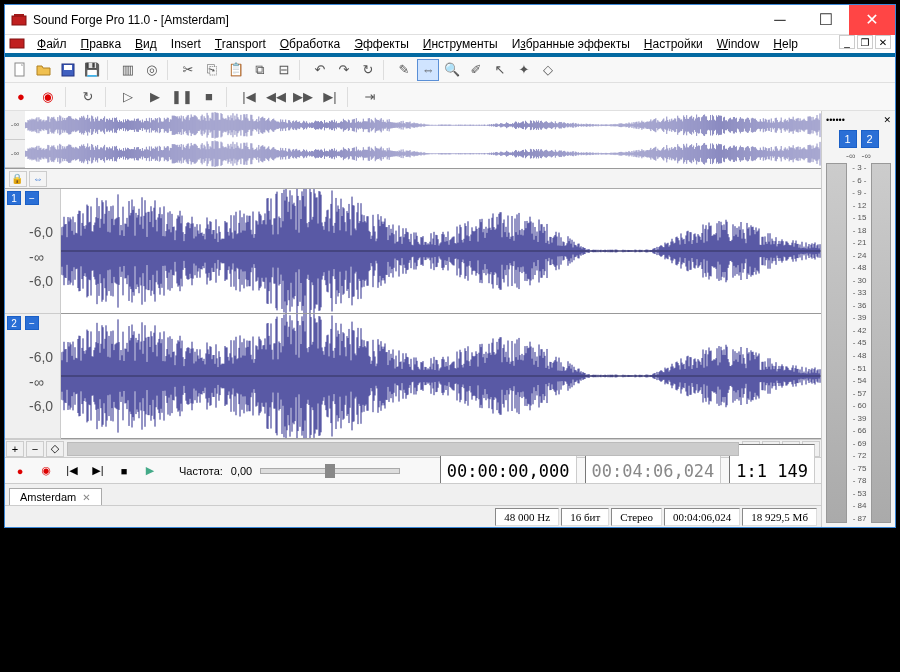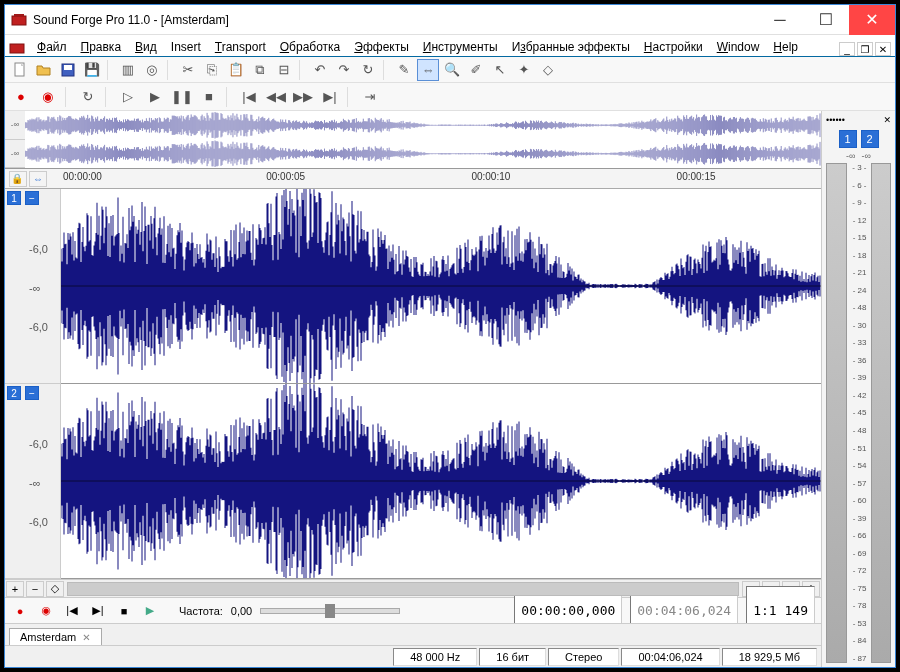--- a/index.html
+++ b/index.html
@@ -1,24 +1,24 @@
 <!DOCTYPE html>
 <html><head>
 <meta charset="utf-8">
 <style>
 * { margin: 0; padding: 0; box-sizing: border-box; font-family: "Segoe UI", Tahoma, sans-serif; }
 body { background: #000; padding: 4px; width: 900px; height: 672px; overflow: hidden; }
-.window { background: #fff; width: 892px; height: 664px; display: flex; flex-direction: column; border: 1px solid #3a86d6; }
+.window { background: #fff; width: 892px; height: 524px; display: flex; flex-direction: column; border: 1px solid #3a86d6; }
 .titlebar { background: #fff; height: 30px; display: flex; align-items: center; padding: 0 0 0 6px; border-bottom: 1px solid #e0e0e0; }
 .titlebar .icon { width: 16px; height: 16px; margin-right: 6px; }
 .titlebar .title { flex: 1; font-size: 12px; color: #000; }
 .titlebar .winbtns { display: flex; }
 .titlebar .winbtn { width: 46px; height: 30px; display: flex; align-items: center; justify-content: center; color: #333; }
 .titlebar .winbtn.close { background: #ff4545; color: #fff; }
-.menubar { height: 22px; display: flex; align-items: flex-end; padding: 0 4px; font-size: 12px; gap: 2px; border-bottom: 1px solid #0369a1; }
+.menubar { height: 22px; display: flex; align-items: flex-start; padding: 0 4px; font-size: 12px; gap: 2px; border-bottom: 4px solid #0369a1; }
 .menubar .appicon { width: 16px; height: 16px; margin-right: 4px; }
 .menubar .menuitem { padding: 2px 6px; cursor: default; }
 .menubar .menuitem .ul { text-decoration: underline; }
 .menubar .spacer { flex: 1; }
 .menubar .mdi { display: flex; gap: 2px; }
 .menubar .mdi span { width: 16px; height: 14px; display: inline-flex; align-items: center; justify-content: center; font-size: 10px; border: 1px solid #ccc; }
 .toolbar { height: 26px; display: flex; align-items: center; padding: 2px 4px; gap: 2px; border-bottom: 1px solid #e0e0e0; background: #f8f8f8; }
 .tbtn { width: 22px; height: 22px; display: inline-flex; align-items: center; justify-content: center; border: 1px solid transparent; font-size: 13px; color: #555; }
 .tbtn.active { border-color: #5a8fd6; background: #d0e4ff; }
 .tsep { width: 6px; height: 20px; border-left: 1px solid #ddd; margin: 0 2px; }
@@ -34,37 +34,37 @@
 .ruler-row { height: 20px; display: flex; border-bottom: 1px solid #aaa; background: #f4f4f4; }
 .ruler-row .rtools { width: 56px; display: flex; align-items: center; gap: 2px; padding: 0 4px; }
 .ruler-row .rtools .rb { width: 18px; height: 16px; border: 1px solid #ccc; display: inline-flex; align-items: center; justify-content: center; font-size: 10px; }
 .ruler { flex: 1; position: relative; font-size: 10px; color: #333; }
 .ruler .tick { position: absolute; top: 2px; }
 .tracks { flex: 1; display: flex; overflow: hidden; }
 .tracklabels { width: 56px; background: #f0f0f0; border-right: 1px solid #ccc; display: flex; flex-direction: column; }
 .tracklabel { flex: 1; border-bottom: 1px solid #ccc; position: relative; }
 .tracklabel .chnum { position: absolute; top: 2px; left: 2px; width: 14px; height: 14px; background: #2a6fd6; color: #fff; font-size: 10px; display: flex; align-items: center; justify-content: center; border: 1px solid #1a5fc6; }
 .tracklabel .chmin { position: absolute; top: 2px; left: 20px; width: 14px; height: 14px; background: #2a6fd6; color: #fff; font-size: 10px; display: flex; align-items: center; justify-content: center; border: 1px solid #1a5fc6; }
-.tracklabel .db { position: absolute; left: 24px; font-size: 11px; color: #555; }
+.tracklabel .db { position: absolute; left: 24px; font-size: 14px; color: #555; }
 .trackwaves { flex: 1; display: flex; flex-direction: column; background: #fff; position: relative; }
 .wave { flex: 1; border-bottom: 1px solid #999; position: relative; overflow: hidden; }
 .hscroll { height: 18px; display: flex; align-items: center; background: #f0f0f0; border-top: 1px solid #ccc; }
 .hscroll .zbtn { width: 18px; height: 16px; border: 1px solid #ccc; display: inline-flex; align-items: center; justify-content: center; font-size: 11px; margin: 0 1px; }
 .hscroll .sbar { flex: 1; height: 14px; background: #e0e0e0; border: 1px solid #bbb; margin: 0 2px; position: relative; }
 .hscroll .sthumb { position: absolute; left: 0; top: 0; width: 100%; height: 100%; background: #ccc; }
 .bottombar { height: 26px; display: flex; align-items: center; padding: 2px 6px; gap: 8px; background: #f8f8f8; border-top: 1px solid #ccc; font-size: 11px; }
 .bottombar .bb-btn { width: 18px; height: 18px; display: inline-flex; align-items: center; justify-content: center; }
 .bottombar .slider { width: 140px; height: 6px; background: #ddd; position: relative; border: 1px solid #aaa; }
 .bottombar .slider .sthumb2 { position: absolute; left: 50%; top: -5px; width: 10px; height: 14px; background: #888; transform: translateX(-50%); }
-.bottombar .timebox { border: 1px inset #ccc; padding: 16px 6px; background: #fff; font-family: monospace; font-size: 13px; }
+.bottombar .timebox { border: 1px inset #ccc; padding: 16px 6px; background: #fff; font-family: monospace; font-size: 17px; }
 .tabs { height: 22px; display: flex; align-items: flex-end; padding: 0 4px; background: #f0f0f0; border-top: 1px solid #ccc; }
 .tab { padding: 2px 10px; background: #fff; border: 1px solid #aaa; border-bottom: none; font-size: 11px; display: flex; align-items: center; gap: 6px; }
 .tab .x { font-size: 10px; color: #888; }
 .statusbar { height: 22px; display: flex; align-items: center; justify-content: flex-end; padding: 0 4px; gap: 2px; background: #f0f0f0; border-top: 1px solid #ccc; font-size: 11px; }
-.statusbar .cell { border: 1px inset #ddd; padding: 2px 16px; background: #fff; }
+.statusbar .cell { border: 1px inset #ddd; padding: 2px 8px; background: #fff; font-family: Liberation Serif, serif; }
 .meters { width: 74px; background: #f4f4f4; border-left: 1px solid #ccc; display: flex; flex-direction: column; padding: 2px; }
 .meters .mhead { height: 14px; display: flex; justify-content: space-between; align-items: center; font-size: 9px; padding: 0 2px; }
 .meters .mchan { display: flex; gap: 4px; justify-content: center; padding: 3px 0; }
 .meters .mchan .mc { width: 18px; height: 18px; background: #2a6fd6; color: #fff; font-size: 11px; display: flex; align-items: center; justify-content: center; border: 1px solid #1a5fc6; }
 .meters .minf { display: flex; gap: 6px; justify-content: center; font-size: 9px; color: #666; }
 .meters .mbody { flex: 1; display: flex; gap: 2px; padding: 2px; }
 .meters .mscale { width: 20px; display: flex; flex-direction: column; justify-content: space-between; font-size: 8px; color: #555; text-align: right; padding-right: 2px; }
 .meters .mbar { flex: 1; background: linear-gradient(to bottom, #ccc 0%, #aaa 100%); border: 1px solid #999; }
 svg.wf { width: 100%; height: 100%; display: block; }
 </style>
@@ -193,26 +193,20 @@
                 <path d="M0 40.286026392945104 L0 46.713973607054896 M1 40.7154526721955 L1 46.2845473278045 M2 40.71458902064497 L2 46.28541097935503 M3 38.12918988172192 L3 48.87081011827808 M4 38.812912706351085 L4 48.187087293648915 M5 37.43029110462231 L5 49.56970889537769 M6 38.28516989179654 L6 48.71483010820346 M7 36.7885555466187 L7 50.2114444533813 M8 37.767128143571696 L8 49.232871856428304 M9 37.05964900680823 L9 49.94035099319177 M10 38.21273726374008 L10 48.78726273625992 M11 36.66224135721508 L11 50.33775864278492 M12 35.43838547567104 L12 51.56161452432896 M13 39.593824278498836 L13 47.406175721501164 M14 35.41772433023846 L14 51.58227566976154 M15 37.85769184031262 L15 49.14230815968738 M16 37.37026608352096 L16 49.62973391647904 M17 39.60265581051509 L17 47.39734418948491 M18 38.48730303138928 L18 48.51269696861072 M19 37.92308582363348 L19 49.07691417636652 M20 39.76004949564129 L20 47.23995050435871 M21 38.5347766080738 L21 48.4652233919262 M22 38.44930986159796 L22 48.55069013840204 M23 34.51154006052808 L23 52.48845993947192 M24 34.88823277370698 L24 52.11176722629302 M25 40.03431248315431 L25 46.96568751684569 M26 36.736948817313085 L26 50.263051182686915 M27 35.151633703851516 L27 51.848366296148484 M28 35.91659412717578 L28 51.08340587282422 M29 34.910998426376594 L29 52.089001573623406 M30 37.01736596254212 L30 49.98263403745788 M31 38.60743204224319 L31 48.39256795775681 M32 39.461726160582245 L32 47.538273839417755 M33 35.178165207088654 L33 51.821834792911346 M34 38.9675839203156 L34 48.0324160796844 M35 33.421757283224466 L35 53.578242716775534 M36 34.44832248957335 L36 52.55167751042665 M37 38.97092816945078 L37 48.02907183054922 M38 35.71466402543657 L38 51.28533597456343 M39 38.129172319784075 L39 48.870827680215925 M40 36.139438808990164 L40 50.860561191009836 M41 38.24877372502354 L41 48.75122627497646 M42 35.86813080604086 L42 51.13186919395914 M43 35.39251469734232 L43 51.60748530265768 M44 34.07428273873014 L44 52.92571726126986 M45 34.25626935545333 L45 52.74373064454667 M46 34.52774927555133 L46 52.47225072444867 M47 36.34385425615213 L47 50.65614574384787 M48 37.26956029768625 L48 49.73043970231375 M49 36.955846180748495 L49 50.044153819251505 M50 38.065507415475594 L50 48.934492584524406 M51 36.512003074320425 L51 50.487996925679575 M52 37.16190201256291 L52 49.83809798743709 M53 37.95285824525675 L53 49.04714175474325 M54 38.32691011788505 L54 48.67308988211495 M55 35.61042687156099 L55 51.38957312843901 M56 36.184523559129154 L56 50.815476440870846 M57 34.20315061613252 L57 52.79684938386748 M58 35.53111536751459 L58 51.46888463248541 M59 33.8524633252143 L59 53.1475366747857 M60 35.65223876729222 L60 51.34776123270778 M61 37.86601210596865 L61 49.13398789403135 M62 36.334526548700666 L62 50.665473451299334 M63 32.944736427485985 L63 54.055263572514015 M64 36.884901630211644 L64 50.115098369788356 M65 35.995611497724056 L65 51.004388502275944 M66 39.64610736039374 L66 47.35389263960626 M67 33.60924068294421 L67 53.39075931705579 M68 34.39783842993402 L68 52.60216157006598 M69 37.04107222312557 L69 49.95892777687443 M70 39.63064388230586 L70 47.36935611769414 M71 35.53920502360442 L71 51.46079497639558 M72 37.059293472958586 L72 49.940706527041414 M73 34.53415794556914 L73 52.46584205443086 M74 38.83430872770562 L74 48.16569127229438 M75 38.958678206576906 L75 48.041321793423094 M76 37.036320954848236 L76 49.963679045151764 M77 37.04251370878376 L77 49.95748629121624 M78 37.97634418374998 L78 49.02365581625002 M79 36.04868677866524 L79 50.95131322133476 M80 34.44260226573401 L80 52.55739773426599 M81 40.01259805997533 L81 46.98740194002467 M82 36.89283220040569 L82 50.10716779959431 M83 37.025056754684165 L83 49.974943245315835 M84 38.291896370128086 L84 48.708103629871914 M85 36.50124811636569 L85 50.49875188363431 M86 38.02134257968408 L86 48.97865742031592 M87 38.05478932951842 L87 48.94521067048158 M88 35.952843383005344 L88 51.047156616994656 M89 39.969083767367735 L89 47.030916232632265 M90 35.84218131672192 L90 51.15781868327808 M91 36.18937902190444 L91 50.81062097809556 M92 35.50071564441335 L92 51.49928435558665 M93 38.59079563045027 L93 48.40920436954973 M94 40.20563010397599 L94 46.79436989602401 M95 38.091979937315244 L95 48.908020062684756 M96 39.66141903092324 L96 47.33858096907676 M97 39.22683406054498 L97 47.77316593945502 M98 40.54216880471108 L98 46.45783119528892 M99 37.71138313146585 L99 49.28861686853415 M100 40.50934693681083 L100 46.49065306318917 M101 37.35384276498666 L101 49.64615723501334 M102 39.02089752081669 L102 47.97910247918331 M103 37.43341442090184 L103 49.56658557909816 M104 37.78370793896342 L104 49.21629206103658 M105 38.77298895587242 L105 48.22701104412758 M106 38.991139047843774 L106 48.008860952156226 M107 38.629900855209584 L107 48.370099144790416 M108 38.75911068108481 L108 48.24088931891519 M109 38.782966483531574 L109 48.217033516468426 M110 36.675697717802045 L110 50.324302282197955 M111 39.27713930466091 L111 47.72286069533909 M112 37.047677605410996 L112 49.952322394589004 M113 36.784181839912435 L113 50.215818160087565 M114 36.67103060666684 L114 50.32896939333316 M115 38.960923631368544 L115 48.039076368631456 M116 38.638582713279014 L116 48.361417286720986 M117 40.51609309475832 L117 46.48390690524168 M118 37.64362605850619 L118 49.35637394149381 M119 40.59030164556804 L119 46.40969835443196 M120 39.030831067350405 L120 47.969168932649595 M121 39.16894626090215 L121 47.83105373909785 M122 36.38029577982441 L122 50.61970422017559 M123 39.025770273781475 L123 47.974229726218525 M124 39.42681464356817 L124 47.57318535643183 M125 35.905456605666394 L125 51.094543394333606 M126 40.54926098314746 L126 46.45073901685254 M127 36.1300397536357 L127 50.8699602463643 M128 38.363635976196534 L128 48.636364023803466 M129 37.836971896302394 L129 49.163028103697606 M130 38.64066691630778 L130 48.35933308369222 M131 36.15372609658168 L131 50.84627390341832 M132 37.338527457869134 L132 49.661472542130866 M133 36.16794189283051 L133 50.83205810716949 M134 40.6333233403147 L134 46.3666766596853 M135 35.44354097198739 L135 51.55645902801261 M136 36.39774811630751 L136 50.60225188369249 M137 39.65705220512312 L137 47.34294779487688 M138 39.971177074510486 L138 47.028822925489514 M139 39.632843380818365 L139 47.367156619181635 M140 35.97623752673956 L140 51.02376247326044 M141 37.680011202694615 L141 49.319988797305385 M142 37.06167622760722 L142 49.93832377239278 M143 35.70082214328129 L143 51.29917785671871 M144 35.97040510909471 L144 51.02959489090529 M145 40.12765734256924 L145 46.87234265743076 M146 37.51691469735436 L146 49.48308530264564 M147 37.688021623559905 L147 49.311978376440095 M148 33.71247895773868 L148 53.28752104226132 M149 33.76960051145875 L149 53.23039948854125 M150 33.73265186900717 L150 53.26734813099283 M151 34.13274066366732 L151 52.86725933633268 M152 34.77872084942554 L152 52.22127915057446 M153 34.380982379931694 L153 52.619017620068306 M154 36.60691038674244 L154 50.39308961325756 M155 34.40698321871 L155 52.59301678129 M156 36.45309736295472 L156 50.54690263704528 M157 33.56815654045624 L157 53.43184345954376 M158 39.55275191770412 L158 47.44724808229588 M159 34.23046861483573 L159 52.76953138516427 M160 36.827783910598356 L160 50.172216089401644 M161 37.767268760110376 L161 49.232731239889624 M162 35.39518936352563 L162 51.60481063647437 M163 33.69951363548313 L163 53.30048636451687 M164 33.00423031582212 L164 53.99576968417788 M165 38.29125132206041 L165 48.70874867793959 M166 35.82946012682785 L166 51.17053987317215 M167 32.50025760272297 L167 54.49974239727703 M168 34.86135333070426 L168 52.13864666929574 M169 35.07170014363953 L169 51.92829985636047 M170 33.47039233077045 L170 53.52960766922955 M171 33.4316961894547 L171 53.5683038105453 M172 34.331415053419946 L172 52.668584946580054 M173 35.54636521019697 L173 51.45363478980303 M174 37.6553995800352 L174 49.3446004199648 M175 37.55288254927805 L175 49.44711745072195 M176 38.94910103094518 L176 48.05089896905482 M177 34.22830111730954 L177 52.77169888269046 M178 32.65755434436353 L178 54.34244565563647 M179 37.93445043912876 L179 49.06554956087124 M180 34.36960162960808 L180 52.63039837039192 M181 36.072648411347174 L181 50.927351588652826 M182 38.98902647232357 L182 48.01097352767643 M183 30.90625339230144 L183 56.09374660769856 M184 33.438176116273084 L184 53.561823883726916 M185 38.81089750091389 L185 48.18910249908611 M186 35.9334921785966 L186 51.0665078214034 M187 37.07258892580127 L187 49.92741107419873 M188 30.6779132286129 L188 56.3220867713871 M189 30.610118629807594 L189 56.389881370192406 M190 38.42196397273349 L190 48.57803602726651 M191 30.002238441160927 L191 56.99776155883907 M192 30.907714135081655 L192 56.092285864918345 M193 30.678243860183976 L193 56.321756139816024 M194 31.194164908279888 L194 55.80583509172011 M195 37.98271403623582 L195 49.01728596376418 M196 37.907847793105105 L196 49.092152206894895 M197 31.175970904302222 L197 55.82402909569778 M198 32.07901591113474 L198 54.92098408886526 M199 35.89580574780699 L199 51.10419425219301 M200 37.17327423508638 L200 49.82672576491362 M201 36.815717896445264 L201 50.184282103554736 M202 36.39594697921518 L202 50.60405302078482 M203 37.874187832883266 L203 49.125812167116734 M204 33.443786855364074 L204 53.556213144635926 M205 35.203107934131616 L205 51.796892065868384 M206 38.386178754829686 L206 48.613821245170314 M207 33.43522891699538 L207 53.56477108300462 M208 36.290341181404855 L208 50.709658818595145 M209 31.250684753431585 L209 55.749315246568415 M210 38.56113647020519 L210 48.43886352979481 M211 33.697558519453814 L211 53.302441480546186 M212 37.517995503946466 L212 49.482004496053534 M213 31.834378340976 L213 55.165621659024 M214 35.42464163534077 L214 51.57535836465923 M215 37.27328871113488 L215 49.72671128886512 M216 38.18094700511082 L216 48.81905299488918 M217 32.92443125520498 L217 54.07556874479502 M218 38.86726119222824 L218 48.13273880777176 M219 38.439654813015 L219 48.560345186985 M220 32.27853184885644 L220 54.72146815114356 M221 32.40898561207315 L221 54.59101438792685 M222 35.628809584639214 L222 51.371190415360786 M223 32.085891123326114 L223 54.914108876673886 M224 36.63202001078505 L224 50.36797998921495 M225 38.70115866643603 L225 48.29884133356397 M226 39.14606819625351 L226 47.85393180374649 M227 32.807977151404266 L227 54.192022848595734 M228 32.96604179682283 L228 54.03395820317717 M229 37.44131497466561 L229 49.55868502533439 M230 39.42097239554705 L230 47.57902760445295 M231 39.35477044998808 L231 47.64522955001192 M232 38.660844932834905 L232 48.339155067165095 M233 37.12773258195575 L233 49.87226741804425 M234 40.00294376221502 L234 46.99705623778498 M235 34.55727598646854 L235 52.44272401353146 M236 38.939020237189176 L236 48.060979762810824 M237 36.22491356757892 L237 50.77508643242108 M238 35.40539284432586 L238 51.59460715567414 M239 34.77529277574651 L239 52.22470722425349 M240 36.36510632827258 L240 50.63489367172742 M241 36.20391684851911 L241 50.79608315148089 M242 38.97010207754442 L242 48.02989792245558 M243 38.31207512971583 L243 48.68792487028417 M244 37.201282804737346 L244 49.798717195262654 M245 35.954534602538445 L245 51.045465397461555 M246 38.79236644341914 L246 48.20763355658086 M247 39.70476525001577 L247 47.29523474998423 M248 38.34018058890817 L248 48.65981941109183 M249 37.187993061021174 L249 49.812006938978826 M250 36.7256903259084 L250 50.2743096740916 M251 38.39237808553161 L251 48.60762191446839 M252 38.93035281009688 L252 48.06964718990312 M253 39.81569938172154 L253 47.18430061827846 M254 39.7546849027601 L254 47.2453150972399 M255 39.89099480534058 L255 47.10900519465942 M256 40.733852414816155 L256 46.266147585183845 M257 37.48576221214547 L257 49.51423778785453 M258 39.91791442054605 L258 47.08208557945395 M259 37.78725707847697 L259 49.21274292152303 M260 40.11346324793186 L260 46.88653675206814 M261 40.28277946494022 L261 46.71722053505978 M262 37.66466858473962 L262 49.33533141526038 M263 40.85631121252963 L263 46.14368878747037 M264 41.490434590844984 L264 45.509565409155016 M265 38.311652674402 L265 48.688347325598 M266 38.42658355508407 L266 48.57341644491593 M267 40.086225044700114 L267 46.913774955299886 M268 41.295509133517214 L268 45.704490866482786 M269 39.36656012587155 L269 47.63343987412845 M270 38.732721530872084 L270 48.267278469127916 M271 40.33476410276593 L271 46.66523589723407 M272 38.99031682159904 L272 48.00968317840096 M273 38.51384691076928 L273 48.48615308923072 M274 40.1839959493648 L274 46.8160040506352 M275 39.99034310847406 L275 47.00965689152594 M276 39.577668041890654 L276 47.422331958109346 M277 41.23206303356453 L277 45.76793696643547 M278 41.479097535258596 L278 45.520902464741404 M279 40.60089218192342 L279 46.39910781807658 M280 38.90433276309625 L280 48.09566723690375 M281 39.64710461146676 L281 47.35289538853324 M282 40.93177613729687 L282 46.06822386270313 M283 39.42725818551556 L283 47.57274181448444 M284 41.04606081438484 L284 45.95393918561516 M285 41.92670476353305 L285 45.07329523646695 M286 40.72056349065078 L286 46.27943650934922 M287 41.37637657030997 L287 45.62362342969003 M288 40.59051962644932 L288 46.40948037355068 M289 40.692528017793 L289 46.307471982207 M290 41.142349087222854 L290 45.857650912777146 M291 39.771786782907654 L291 47.228213217092346 M292 38.76698855396545 L292 48.23301144603455 M293 39.39767138498096 L293 47.60232861501904 M294 39.49249894832779 L294 47.50750105167221 M295 39.26131822374784 L295 47.73868177625216 M296 40.31170034359491 L296 46.68829965640509 M297 39.373318575525275 L297 47.626681424474725 M298 39.10158972870688 L298 47.89841027129312 M299 40.238457328041555 L299 46.761542671958445 M300 41.688881672111336 L300 45.311118327888664 M301 38.22954873957786 L301 48.77045126042214 M302 40.868061094516804 L302 46.131938905483196 M303 40.41053657689824 L303 46.58946342310176 M304 40.715527697108776 L304 46.284472302891224 M305 41.06975634537004 L305 45.93024365462996 M306 39.21929126628879 L306 47.78070873371121 M307 39.92699760019241 L307 47.07300239980759 M308 38.54276197794833 L308 48.45723802205167 M309 38.59576957353216 L309 48.40423042646784 M310 40.255346227613906 L310 46.744653772386094 M311 37.86711920351799 L311 49.13288079648201 M312 40.64354639601402 L312 46.35645360398598 M313 39.391373591614155 L313 47.608626408385845 M314 41.41462199404991 L314 45.58537800595009 M315 41.06829102209671 L315 45.93170897790329 M316 41.15524448245104 L316 45.84475551754896 M317 39.96947922718314 L317 47.03052077281686 M318 39.39866363470414 L318 47.60133636529586 M319 40.13447801733568 L319 46.86552198266432 M320 36.94355208094046 L320 50.05644791905954 M321 38.34442769073609 L321 48.65557230926391 M322 38.604386935344316 L322 48.395613064655684 M323 39.46524988270306 L323 47.53475011729694 M324 40.35021048896205 L324 46.64978951103795 M325 37.69232686107136 L325 49.30767313892864 M326 38.4895274178348 L326 48.5104725821652 M327 41.071821156274055 L327 45.928178843725945 M328 40.68937162257611 L328 46.31062837742389 M329 37.68107217189827 L329 49.31892782810173 M330 37.4202467360311 L330 49.5797532639689 M331 37.05071036807685 L331 49.94928963192315 M332 40.90885716608586 L332 46.09114283391414 M333 36.30681488275077 L333 50.69318511724923 M334 40.20664211777154 L334 46.79335788222846 M335 39.10251042095891 L335 47.89748957904109 M336 40.434037324965516 L336 46.565962675034484 M337 39.86307265167035 L337 47.13692734832965 M338 40.90117324454892 L338 46.09882675545108 M339 39.82089871188033 L339 47.17910128811967 M340 36.83461851828743 L340 50.16538148171257 M341 39.39770806322583 L341 47.60229193677417 M342 39.40197207461009 L342 47.59802792538991 M343 39.54566379723191 L343 47.45433620276809 M344 39.577968803610915 L344 47.422031196389085 M345 36.48352921442839 L345 50.51647078557161 M346 36.17909592183652 L346 50.82090407816348 M347 40.61748671844283 L347 46.38251328155717 M348 37.345979849765854 L348 49.654020150234146 M349 38.45905599235228 L349 48.54094400764772 M350 39.48035346754597 L350 47.51964653245403 M351 40.87460620406781 L351 46.12539379593219 M352 35.90992052876659 L352 51.09007947123341 M353 37.465113387195835 L353 49.534886612804165 M354 38.01500401177844 L354 48.98499598822156 M355 38.15559034255211 L355 48.84440965744789 M356 38.86679959190584 L356 48.13320040809416 M357 37.487420929580885 L357 49.512579070419115 M358 36.23582188936477 L358 50.76417811063523 M359 40.18214610450058 L359 46.81785389549942 M360 37.987782781665075 L360 49.012217218334925 M361 40.07357451754637 L361 46.92642548245363 M362 39.93565549442706 L362 47.06434450557294 M363 41.04871789034221 L363 45.95128210965779 M364 37.74492946494761 L364 49.25507053505239 M365 39.824966730568086 L365 47.175033269431914 M366 37.258950273032475 L366 49.741049726967525 M367 40.10112078788441 L367 46.89887921211559 M368 40.4095852171927 L368 46.5904147828073 M369 40.44445952769004 L369 46.55554047230996 M370 40.709359523108176 L370 46.290640476891824 M371 40.80566657146841 L371 46.19433342853159 M372 40.8326429245554 L372 46.1673570754446 M373 41.21339524477345 L373 45.78660475522655 M374 40.67965021254979 L374 46.32034978745021 M375 41.452171158440166 L375 45.547828841559834 M376 40.13206792218971 L376 46.86793207781029 M377 40.936312053715234 L377 46.063687946284766 M378 39.237588476583255 L378 47.762411523416745 M379 41.809664718329564 L379 45.190335281670436 M380 39.01026444688021 L380 47.98973555311979 M381 41.218146978558885 L381 45.781853021441115 M382 41.94859894189988 L382 45.05140105810012 M383 40.34494697446151 L383 46.65505302553849 M384 40.273260413596134 L384 46.726739586403866 M385 40.68053463240739 L385 46.31946536759261 M386 40.48698989551435 L386 46.51301010448565 M387 39.76577342621745 L387 47.23422657378255 M388 42.085135007420874 L388 44.914864992579126 M389 41.2939785984705 L389 45.7060214015295 M390 41.604416033017124 L390 45.395583966982876 M391 40.68891755443268 L391 46.31108244556732 M392 41.32722162674408 L392 45.67277837325592 M393 41.77002353189025 L393 45.22997646810975 M394 41.241594469895645 L394 45.758405530104355 M395 41.84630186435877 L395 45.15369813564123 M396 42.06314922636414 L396 44.93685077363586 M397 42.39768401087772 L397 44.60231598912228 M398 41.59442914197919 L398 45.40557085802081 M399 42.455244456192304 L399 44.544755543807696 M400 42.66899535162605 L400 44.33100464837395 M401 41.89911825106236 L401 45.10088174893764 M402 42.470382305956505 L402 44.529617694043495 M403 42.79852457106707 L403 44.20147542893293 M404 42.78354186819646 L404 44.21645813180354 M405 42.85916820515291 L405 44.14083179484709 M406 42.913541436592745 L406 44.086458563407255 M407 43.04136884150197 L407 43.95863115849803 M408 43.17509062764006 L408 43.82490937235994 M409 42.93077874526883 L409 44.06922125473117 M410 43.16502494331683 L410 43.83497505668317 M411 43.11390968197673 L411 43.88609031802327 M412 43.11921448463537 L412 43.88078551536463 M413 43.04201866259893 L413 43.95798133740107 M414 43.21415660856951 L414 43.78584339143049 M415 43.14722750063391 L415 43.85277249936609 M416 42.760434353128275 L416 44.239565646871725 M417 43.10519673341196 L417 43.89480326658804 M418 42.79356499651147 L418 44.20643500348853 M419 42.738186158900234 L419 44.261813841099766 M420 42.85226395588939 L420 44.14773604411061 M421 43.047193040757996 L421 43.952806959242004 M422 42.79342812517352 L422 44.20657187482648 M423 42.850220308122324 L423 44.149779691877676 M424 42.90187684043398 L424 44.09812315956602 M425 43.065075578608116 L425 43.934924421391884 M426 42.76114037491434 L426 44.23885962508566 M427 42.78905865648252 L427 44.21094134351748 M428 42.93939743981669 L428 44.06060256018331 M429 43.14614903445642 L429 43.85385096554358 M430 43.13291266793986 L430 43.86708733206014 M431 43.10028848879984 L431 43.89971151120016 M432 43.160425465069906 L432 43.839574534930094 M433 42.91174746140453 L433 44.08825253859547 M434 43.05862644663948 L434 43.94137355336052 M435 43.16004290100189 L435 43.83995709899811 M436 42.750696171294294 L436 44.249303828705706 M437 43.11781393999132 L437 43.88218606000868 M438 42.83672135691937 L438 44.16327864308063 M439 43.02483993043417 L439 43.97516006956583 M440 42.98940736282123 L440 44.01059263717877 M441 43.19724772928154 L441 43.80275227071846 M442 42.84578319411994 L442 44.15421680588006 M443 42.91872032150567 L443 44.08127967849433 M444 43.11789489740408 L444 43.88210510259592 M445 43.01585333217674 L445 43.98414666782326 M446 43.05625549784687 L446 43.94374450215313 M447 42.94350401387713 L447 44.05649598612287 M448 42.824461407467936 L448 44.175538592532064 M449 43.14855364318404 L449 43.85144635681596 M450 42.96086706982966 L450 44.03913293017034 M451 42.91894186958621 L451 44.08105813041379 M452 43.162165708505626 L452 43.837834291494374 M453 43.11217740410574 L453 43.88782259589426 M454 42.96089671598789 L454 44.03910328401211 M455 43.14649152274546 L455 43.85350847725454 M456 42.980925043700694 L456 44.019074956299306 M457 42.899133090814175 L457 44.100866909185825 M458 43.2125644874445 L458 43.7874355125555 M459 42.93471168861478 L459 44.06528831138522 M460 43.10297846310911 L460 43.89702153689089 M461 43.017977146998966 L461 43.982022853001034 M462 42.72905439829876 L462 44.27094560170124 M463 43.17953138348625 L463 43.82046861651375 M464 43.18408382770796 L464 43.81591617229204 M465 42.84725166343773 L465 44.15274833656227 M466 42.90187802098045 L466 44.09812197901955 M467 42.511662627484235 L467 44.488337372515765 M468 42.95769579912215 L468 44.04230420087785 M469 42.23853059524557 L469 44.76146940475443 M470 42.89105041253646 L470 44.10894958746354 M471 42.15193077501709 L471 44.84806922498291 M472 42.58160682617256 L472 44.41839317382744 M473 41.80723265688077 L473 45.19276734311923 M474 41.67713685040781 L474 45.32286314959219 M475 42.04033523028377 L475 44.95966476971623 M476 42.70285236087217 L476 44.29714763912783 M477 42.3068796781054 L477 44.6931203218946 M478 41.33287464888125 L478 45.66712535111875 M479 41.472262250600735 L479 45.527737749399265 M480 41.88312832581937 L480 45.11687167418063 M481 42.275823648477285 L481 44.724176351522715 M482 42.19839283797856 L482 44.80160716202144 M483 41.62822600138758 L483 45.37177399861242 M484 40.449876969404265 L484 46.550123030595735 M485 41.21634140514528 L485 45.78365859485472 M486 41.639710960829014 L486 45.360289039170986 M487 42.257403480163624 L487 44.742596519836376 M488 42.13507078272137 L488 44.86492921727863 M489 42.25159082143483 L489 44.74840917856517 M490 41.35698739067334 L490 45.64301260932666 M491 41.97696154676294 L491 45.02303845323706 M492 40.78850907765166 L492 46.21149092234834 M493 39.657142050180326 L493 47.342857949819674 M494 39.99123758130628 L494 47.00876241869372 M495 41.58353511609395 L495 45.41646488390605 M496 40.504751391355086 L496 46.495248608644914 M497 41.32268591586637 L497 45.67731408413363 M498 40.956510388366375 L498 46.043489611633625 M499 40.480794320226 L499 46.519205679774 M500 39.69609095090528 L500 47.30390904909472 M501 39.5538857980361 L501 47.4461142019639 M502 41.81025205650826 L502 45.18974794349174 M503 38.933872271286745 L503 48.066127728713255 M504 40.02572326292967 L504 46.97427673707033 M505 41.11894759173284 L505 45.88105240826716 M506 41.77398598250586 L506 45.22601401749414 M507 41.6569270574864 L507 45.3430729425136 M508 38.545762954235954 L508 48.454237045764046 M509 38.993930706000924 L509 48.006069293999076 M510 41.408273148008405 L510 45.591726851991595 M511 38.77003287846799 L511 48.22996712153201 M512 39.49670114488513 L512 47.50329885511487 M513 40.63533291967611 L513 46.36466708032389 M514 38.688994617171865 L514 48.311005382828135 M515 40.16318609257556 L515 46.83681390742444 M516 38.68935191904937 L516 48.31064808095063 M517 40.9722303804543 L517 46.0277696195457 M518 39.207378229643616 L518 47.792621770356384 M519 38.88852040050528 L519 48.11147959949472 M520 40.36373762394491 L520 46.63626237605509 M521 41.247358351859766 L521 45.752641648140234 M522 40.37097442650214 L522 46.62902557349786 M523 39.756688451270534 L523 47.243311548729466 M524 39.41162508876146 L524 47.58837491123854 M525 40.34713571097627 L525 46.65286428902373 M526 41.11022280164838 L526 45.88977719835162 M527 40.94946230207104 L527 46.05053769792896 M528 40.647830700833076 L528 46.352169299166924 M529 39.71181188076302 L529 47.28818811923698 M530 40.29677682683453 L530 46.70322317316547 M531 41.18229323928928 L531 45.81770676071072 M532 41.66371812939752 L532 45.33628187060248 M533 39.44100066614489 L533 47.55899933385511 M534 41.30892751506924 L534 45.69107248493076 M535 41.84986320043245 L535 45.15013679956755 M536 41.0127544091727 L536 45.9872455908273 M537 40.131464157691966 L537 46.868535842308034 M538 40.316674489802786 L538 46.683325510197214 M539 40.133630088209564 L539 46.866369911790436 M540 41.62638445632638 L540 45.37361554367362 M541 40.75937371287967 L541 46.24062628712033 M542 40.523745217793895 L542 46.476254782206105 M543 41.26526484613928 L543 45.73473515386072 M544 42.28612891693575 L544 44.71387108306425 M545 41.258664172264425 L545 45.741335827735575 M546 41.46933230576421 L546 45.53066769423579 M547 42.21916568869045 L547 44.78083431130955 M548 41.46644064620556 L548 45.53355935379444 M549 42.022404675727785 L549 44.977595324272215 M550 41.201058260637375 L550 45.798941739362625 M551 40.917865765539155 L551 46.082134234460845 M552 42.541404866736954 L552 44.458595133263046 M553 41.29631793837548 L553 45.70368206162452 M554 41.626708333110614 L554 45.373291666889386 M555 42.621906252396414 L555 44.378093747603586 M556 41.80527725591986 L556 45.19472274408014 M557 42.62840058146777 L557 44.37159941853223 M558 42.7271440512526 L558 44.2728559487474 M559 41.9801603177455 L559 45.0198396822545 M560 42.7102661264906 L560 44.2897338735094 M561 42.15368029857055 L561 44.84631970142945 M562 42.431335992035635 L562 44.568664007964365 M563 42.76813580345436 L563 44.23186419654564 M564 41.834385358836336 L564 45.165614641163664 M565 42.15112957605457 L565 44.84887042394543 M566 42.71966679742287 L566 44.28033320257713 M567 42.27074110011797 L567 44.72925889988203 M568 42.04340986570037 L568 44.95659013429963 M569 42.91137966251749 L569 44.08862033748251 M570 42.363747054177814 L570 44.636252945822186 M571 42.269647111509876 L571 44.730352888490124 M572 42.98390532932054 L572 44.01609467067946 M573 42.66652238314156 L573 44.33347761685844 M574 42.532937166180965 L574 44.467062833819035 M575 43.0648102677694 L575 43.9351897322306 M576 42.359348843005165 L576 44.640651156994835 M577 42.989020268370695 L577 44.010979731629305 M578 43.10125072060022 L578 43.89874927939978 M579 42.56869593848409 L579 44.43130406151591 M580 42.84474574563574 L580 44.15525425436426 M581 42.7597887207839 L581 44.2402112792161 M582 43.01149914378151 L582 43.98850085621849 M583 42.68544146409929 L583 44.31455853590071 M584 42.5973552992265 L584 44.4026447007735 M585 42.74784127406751 L585 44.25215872593249 M586 42.95934534904467 L586 44.04065465095533 M587 42.87463763705485 L587 44.12536236294515 M588 42.84728361653015 L588 44.15271638346985 M589 42.28517099876276 L589 44.71482900123724 M590 43.00383964508732 L590 43.99616035491268 M591 42.33942416686021 L591 44.66057583313979 M592 42.654285060168405 L592 44.345714939831595 M593 42.14207343633931 L593 44.85792656366069 M594 42.76839186574168 L594 44.23160813425832 M595 42.34434474531163 L595 44.65565525468837 M596 42.7606365171125 L596 44.2393634828875 M597 41.79512549271529 L597 45.20487450728471 M598 41.78222673618545 L598 45.21777326381455 M599 41.525711953175986 L599 45.474288046824014 M600 41.67423986277686 L600 45.32576013722314 M601 42.311105311059094 L601 44.688894688940906 M602 42.035790870791466 L602 44.964209129208534 M603 42.38833055298993 L603 44.61166944701007 M604 41.44969532174767 L604 45.55030467825233 M605 41.7196274659009 L605 45.2803725340991 M606 42.06140741691668 L606 44.93859258308332 M607 40.689345769924515 L607 46.310654230075485 M608 41.57709638170777 L608 45.42290361829223 M609 42.38654556683676 L609 44.61345443316324 M610 40.71177053006528 L610 46.28822946993472 M611 42.33008729059406 L611 44.66991270940594 M612 40.25754101908493 L612 46.74245898091507 M613 41.52103984707132 L613 45.47896015292868 M614 40.12983841267151 L614 46.87016158732849 M615 39.88240914151537 L615 47.11759085848463 M616 41.86150461380033 L616 45.13849538619967 M617 39.5806781943434 L617 47.4193218056566 M618 41.01029717875847 L618 45.98970282124153 M619 40.68341471966293 L619 46.31658528033707 M620 38.88632726058453 L620 48.11367273941547 M621 40.20929866231327 L621 46.79070133768673 M622 39.93493934528889 L622 47.06506065471111 M623 41.26628074800949 L623 45.73371925199051 M624 40.22510227626184 L624 46.77489772373816 M625 39.840601518311765 L625 47.159398481688235 M626 39.669543750046024 L626 47.330456249953976 M627 40.01605887061201 L627 46.98394112938799 M628 39.38591363698461 L628 47.61408636301539 M629 37.560337296251994 L629 49.439662703748006 M630 39.64724827544505 L630 47.35275172455495 M631 38.68188475108162 L631 48.31811524891838 M632 37.62005096213172 L632 49.37994903786828 M633 37.11600892851695 L633 49.88399107148305 M634 36.40276814840755 L634 50.59723185159245 M635 40.71686796901288 L635 46.28313203098712 M636 38.34166443269403 L636 48.65833556730597 M637 39.69740053524772 L637 47.30259946475228 M638 40.108225304904586 L638 46.891774695095414 M639 40.454833776807284 L639 46.545166223192716 M640 39.205218510911536 L640 47.794781489088464 M641 37.76161650955828 L641 49.23838349044172 M642 36.59710325160417 L642 50.40289674839583 M643 39.78356656670404 L643 47.21643343329596 M644 38.94257037891079 L644 48.05742962108921 M645 34.660958308425165 L645 52.339041691574835 M646 38.10085792808725 L646 48.89914207191275 M647 40.124740685025685 L647 46.875259314974315 M648 37.5204226368721 L648 49.4795773631279 M649 39.452374511205015 L649 47.547625488794985 M650 36.80730722796539 L650 50.19269277203461 M651 38.60953834843728 L651 48.39046165156272 M652 37.945281732968624 L652 49.054718267031376 M653 36.47688575872032 L653 50.52311424127968 M654 36.77349078923408 L654 50.22650921076592 M655 39.660079994175504 L655 47.339920005824496 M656 33.78063581936452 L656 53.21936418063548 M657 35.893244771772714 L657 51.106755228227286 M658 36.534249482176634 L658 50.465750517823366 M659 37.81801394773724 L659 49.18198605226276 M660 37.599965595620105 L660 49.400034404379895 M661 39.528115084003524 L661 47.471884915996476 M662 33.49838368586883 L662 53.50161631413117 M663 35.15819090182289 L663 51.84180909817711 M664 37.13995162186731 L664 49.86004837813269 M665 33.21716824652882 L665 53.78283175347118 M666 36.9297743996487 L666 50.0702256003513 M667 37.041723061781276 L667 49.958276938218724 M668 35.31514657672122 L668 51.68485342327878 M669 34.660858925560476 L669 52.339141074439524 M670 33.78623992541817 L670 53.21376007458183 M671 36.73525059019457 L671 50.26474940980543 M672 35.18499214717324 L672 51.81500785282676 M673 38.67494322548282 L673 48.32505677451718 M674 36.73666904919882 L674 50.26333095080118 M675 32.601473209876055 L675 54.398526790123945 M676 35.81184255226562 L676 51.18815744773438 M677 34.9959415165996 L677 52.0040584834004 M678 35.353274514219805 L678 51.646725485780195 M679 39.34924250576812 L679 47.65075749423188 M680 35.34647678501024 L680 51.65352321498976 M681 34.561750510929016 L681 52.438249489070984 M682 33.0339367511492 L682 53.9660632488508 M683 32.52777002245239 L683 54.47222997754761 M684 34.42115455704482 L684 52.57884544295518 M685 34.47337534993121 L685 52.52662465006879 M686 38.15315153653089 L686 48.84684846346911 M687 38.89333330056101 L687 48.10666669943899 M688 38.23399129507584 L688 48.76600870492416 M689 33.073231816851774 L689 53.926768183148226 M690 38.33925301691295 L690 48.66074698308705 M691 32.92842922569356 L691 54.07157077430644 M692 34.29262271317069 L692 52.70737728682931 M693 37.83814625972092 L693 49.16185374027908 M694 38.82667505518487 L694 48.17332494481513 M695 33.490357422991785 L695 53.509642577008215 M696 34.95935870621402 L696 52.04064129378598 M697 33.26754402115901 L697 53.73245597884099 M698 33.68130490267045 L698 53.31869509732955 M699 33.720893777007305 L699 53.279106222992695 M700 33.9034811672079 L700 53.0965188327921 M701 39.39263925229033 L701 47.60736074770967 M702 35.50517156785577 L702 51.49482843214423 M703 34.903809639057656 L703 52.096190360942344 M704 38.45384890315893 L704 48.54615109684107 M705 38.39121307469631 L705 48.60878692530369 M706 39.51953578486356 L706 47.48046421513644 M707 37.4952925990977 L707 49.5047074009023 M708 36.411058127199304 L708 50.588941872800696 M709 35.88310154819398 L709 51.11689845180602 M710 37.53321825399492 L710 49.46678174600508 M711 37.46375438769242 L711 49.53624561230758 M712 35.149918574055135 L712 51.850081425944865 M713 35.1010992219412 L713 51.8989007780588 M714 36.58136015789092 L714 50.41863984210908 M715 35.872142892738765 L715 51.127857107261235 M716 40.11001198520959 L716 46.88998801479041 M717 39.337531001619325 L717 47.662468998380675 M718 36.88952889505134 L718 50.11047110494866 M719 35.203944145459765 L719 51.796055854540235 M720 36.69375669174301 L720 50.30624330825699 M721 36.706938209205184 L721 50.293061790794816 M722 37.04413752838202 L722 49.95586247161798 M723 40.02702072006044 L723 46.97297927993956 M724 37.44165458017163 L724 49.55834541982837 M725 36.6909876050158 L725 50.3090123949842 M726 35.66693218896507 L726 51.33306781103493 M727 36.05481247807641 L727 50.94518752192359 M728 37.86112732457584 L728 49.13887267542416 M729 40.85674768096847 L729 46.14325231903153 M730 36.56188958009101 L730 50.43811041990899 M731 35.932849010994815 L731 51.067150989005185 M732 36.4349031776766 L732 50.5650968223234 M733 36.93151549660724 L733 50.06848450339276 M734 36.74874854438144 L734 50.25125145561856 M735 38.233898737293316 L735 48.766101262706684 M736 39.503060609396606 L736 47.496939390603394 M737 39.99841104323852 L737 47.00158895676148 M738 39.75198604181822 L738 47.24801395818178 M739 37.25398724391758 L739 49.74601275608242 M740 39.533700393783 L740 47.466299606217 M741 40.08709111463598 L741 46.91290888536402 M742 36.3302087980077 L742 50.6697912019923 M743 39.615560424052525 L743 47.384439575947475 M744 36.93386219873525 L744 50.06613780126475 M745 37.7387082202261 L745 49.2612917797739 M746 40.55900033884004 L746 46.44099966115996 M747 38.02537297594229 L747 48.97462702405771 M748 37.72600721702979 L748 49.27399278297021 M749 40.833836962359825 L749 46.166163037640175 M750 36.61535996559648 L750 50.38464003440352 M751 40.923687892657625 L751 46.076312107342375 M752 39.31117865943008 L752 47.68882134056992 M753 40.72799038051428 L753 46.27200961948572 M754 36.23261129079438 L754 50.76738870920562 M755 35.83972290598469 L755 51.16027709401531 M756 38.14025066297181 L756 48.85974933702819 M757 40.46797238258574 L757 46.53202761741426 M758 40.268275434785174 L758 46.731724565214826 M759 38.93253883518569 L759 48.06746116481431 M760 35.65380971432939 L760 51.34619028567061 M761 40.09138928740737 L761 46.90861071259263 M762 40.57376427009325 L762 46.42623572990675 M763 38.36989771972833 L763 48.63010228027167 M764 36.98485831312266 L764 50.01514168687734 M765 39.20885106660661 L765 47.79114893339339 M766 38.16561028073511 L766 48.83438971926489 M767 39.83835112698632 L767 47.16164887301368 M768 35.799307885923035 L768 51.200692114076965 M769 37.23855721624423 L769 49.76144278375577 M770 37.04969518165838 L770 49.95030481834162 M771 37.456467509340676 L771 49.543532490659324 M772 34.81748174100845 L772 52.18251825899155 M773 37.9301821838873 L773 49.0698178161127 M774 39.080999823067856 L774 47.919000176932144 M775 36.942053482179396 L775 50.057946517820604 M776 36.6892321212163 L776 50.3107678787837 M777 36.05319827611107 L777 50.94680172388893 M778 39.290037859389365 L778 47.709962140610635 M779 36.553673967142146 L779 50.446326032857854 M780 39.08331642798569 L780 47.91668357201431 M781 38.437754663797904 L781 48.562245336202096 M782 37.83975413185309 L782 49.16024586814691 M783 36.859325844905776 L783 50.140674155094224 M784 38.38089853153649 L784 48.61910146846351 M785 39.22412898860796 L785 47.77587101139204 M786 39.08829429780332 L786 47.91170570219668 M787 34.67867111565931 L787 52.32132888434069 M788 34.63388989196767 L788 52.36611010803233 M789 34.25574094737338 L789 52.74425905262662 M790 35.21736548327138 L790 51.78263451672862 M791 38.58806624483657 L791 48.41193375516343 M792 34.99575464408489 L792 52.00424535591511 M793 37.96914075654715 L793 49.03085924345285 M794 37.472916750671594 L794 49.527083249328406 M795 36.15264707850852 L795 50.84735292149148 M796 33.13105252347356 L796 53.86894747652644 M797 36.7709073963813 L797 50.2290926036187 M798 38.260147344078256 L798 48.739852655921744 M799 31.435175449589707 L799 55.56482455041029" stroke="#8a8ac0" stroke-width="1"></path>
               </g>
           </svg>
         </div>
       </div>
 
       <div class="ruler-row">
         <div class="rtools">
           <span class="rb">🔒</span>
           <span class="rb" style="color:#2a6fd6">⇔</span>
-        </div>
-        <div class="ruler">
-          <span class="tick" style="left:2px">00:00:00</span>
-          <span class="tick" style="left:27%">00:00:05</span>
-          <span class="tick" style="left:54%">00:00:10</span>
-          <span class="tick" style="left:81%">00:00:15</span>
         </div>
       </div>
 
       <div class="tracks">
         <div class="tracklabels">
           <div class="tracklabel">
             <span class="chnum">1</span>
             <span class="chmin">−</span>
             <span class="db" style="top:28%">-6,0</span>
             <span class="db" style="top:48%">-∞</span>

